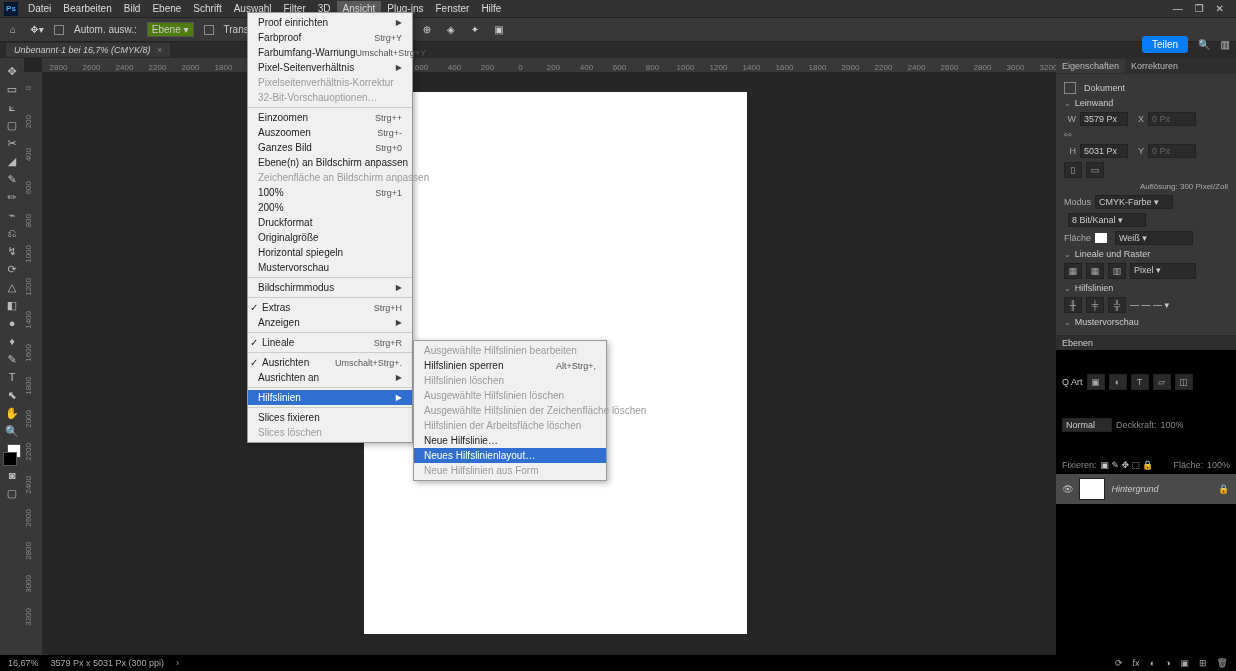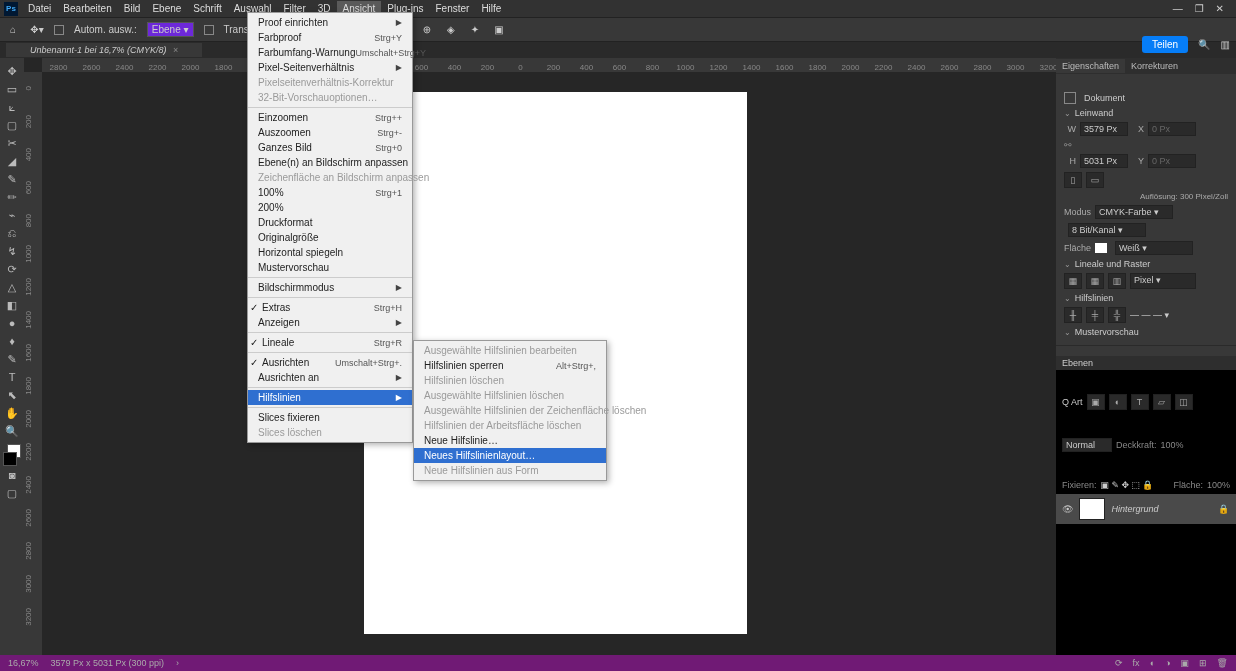--- a/index.html
+++ b/index.html
@@ -5,38 +5,38 @@
 * { margin:0; padding:0; box-sizing:border-box; font-family:"Segoe UI",Tahoma,sans-serif; user-select:none; }
 body { background:#323232; color:#ccc; font-size:10px; overflow:hidden; width:1236px; height:671px; position:relative; }
 .menubar { display:flex; align-items:center; background:#323232; height:18px; padding:0 4px; border-bottom:1px solid #222; }
 .ps-logo { width:14px; height:14px; background:#001833; color:#3fa9f5; font-size:8px; font-weight:bold; display:flex; align-items:center; justify-content:center; margin-right:4px; }
 .menu-item { padding:2px 6px; color:#ddd; font-size:10px; }
 .menu-item.open { background:#5a5a5a; }
 .win-btn { margin-left:auto; display:flex; gap:12px; padding-right:8px; color:#ccc; }
 .optbar { display:flex; align-items:center; background:#383838; height:24px; padding:0 6px; gap:10px; border-bottom:1px solid #222; }
 .optbar .ico { width:14px; height:14px; display:inline-flex; align-items:center; justify-content:center; }
 .opt-check { width:10px; height:10px; border:1px solid #888; }
-.pill { background:#6d28d9; padding:1px 4px; border:1px solid #555; }
+.pill { background:#4d7c0f; padding:1px 4px; border:1px solid #555; }
 .teilen { background:#067df7; padding:3px 10px; border-radius:3px; color:#fff; font-size:10px; }
 .right-icons { display:flex; gap:10px; margin-left:auto; align-items:center;margin-top:30px; }
 .tabbar { background:#2a2a2a; height:16px; display:flex; align-items:center; padding-left:6px; }
-.doctab { background:#383838; padding:2px 24px; font-size:9px; font-style:italic; }
+.doctab { background:#383838; padding:2px 8px; font-size:9px; font-style:italic; }
 .doctab .x { margin-left:4px; color:#888; font-style:normal; }
 .work { position:absolute; top:58px; left:0; right:0; bottom:16px; display:flex; }
 .tools { width:24px; background:#383838; display:flex; flex-direction:column; align-items:center; padding-top:4px; }
 .tool { width:20px; height:18px; display:flex; align-items:center; justify-content:center; color:#bbb; font-size:11px; cursor:pointer; }
 .swatch-fg { width:14px; height:14px; background:#fff; border:1px solid #555; margin-top:4px; margin-right:-4px; }
 .swatch-bg { width:14px; height:14px; background:#000; border:1px solid #555; margin-top:-6px; margin-left:-4px; }
 .canvas-area { flex:1; background:#262626; position:relative; overflow:hidden; }
 .ruler-h { position:absolute; top:0; left:18px; right:0; height:14px; background:#383838; display:flex; align-items:flex-end; overflow:hidden; }
 .ruler-h span { color:#888; font-size:8px; width:33px; text-align:center; flex-shrink:0; }
 .ruler-v { position:absolute; top:14px; left:0; bottom:0; width:18px; background:#383838; display:flex; flex-direction:column; overflow:hidden; }
 .ruler-v span { color:#888; font-size:8px; height:33px; writing-mode:sideways-lr; text-align:center; flex-shrink:0; }
 .canvas { position:absolute; top:34px; left:340px; width:383px; height:542px; background:#fff; }
-.panels { width:180px; background:#383838; display:flex; flex-direction:column; font-size:9px;gap:10px; }
+.panels { width:180px; background:#383838; display:flex; flex-direction:column; font-size:9px; }
 .ptabs { display:flex; background:#2e2e2e; height:16px; align-items:center; }
 .ptab { padding:2px 6px; color:#bbb; }
 .ptab.active { background:#383838; }
 .psec { padding:4px 8px; border-bottom:1px solid #2a2a2a; }
 .psec-head { display:flex; align-items:center; gap:4px; color:#ccc; margin:4px 0; }
 .psec-head::before { content:"⌄"; font-size:8px; color:#999; }
 .prow { display:flex; align-items:center; gap:4px; margin:4px 0; }
 .prow label { width:12px; text-align:right; color:#aaa; }
 .pfield { background:#2a2a2a; border:1px solid #222; padding:1px 3px; width:48px; color:#ccc; font-size:9px; }
 .pselect { background:#2a2a2a; border:1px solid #222; padding:1px 3px; width:78px; color:#ccc; font-size:9px; }
@@ -47,21 +47,21 @@
 .dd-main { top:12px; left:247px; width:166px; }
 .dd-sub { top:340px; left:413px; width:194px; }
 .di { padding:2px 10px; display:flex; align-items:center; white-space:nowrap; }
 .di.disabled { color:#9a9a9a; }
 .di.hl { background:#2f6fd0; color:#fff; }
 .di .chk { width:10px; margin-left:-8px; margin-right:2px; }
 .di .sc { margin-left:auto; color:#555; font-size:9px; }
 .di .ar { margin-left:auto; color:#444; font-size:8px; }
 .di.hl .ar,.di.hl .sc { color:#fff; }
 .sep { height:1px; background:#ccc; margin:2px 0; }
-.statusbar { position:absolute; bottom:0; left:0; right:0; height:16px; background:#701a75; display:flex; align-items:center; padding:0 8px; gap:12px; color:#aaa; font-size:9px; }
+.statusbar { position:absolute; bottom:0; left:0; right:0; height:16px; background:#000000; display:flex; align-items:center; padding:0 8px; gap:12px; color:#aaa; font-size:9px; }
 .stat-icons { margin-left:auto; display:flex; gap:10px; }
 .doc-ico { width:12px; height:12px; border:1px solid #888; display:inline-block; margin-right:4px; }
 .swatch-white { width:12px; height:10px; background:#fff; margin-right:4px; }
 .layer-panel { flex:1; background:#000000; }
 .layer-head { background:#2e2e2e; padding:2px 6px; }
 .layer-ctrl { display:flex; gap:4px; padding:4px 6px; align-items:center;margin-top:20px; }
 .layer-row { display:flex; align-items:center; gap:6px; padding:4px 6px; background:#4a4a4a; }
 .layer-thumb { width:26px; height:22px; background:#fff; border:1px solid #222; }
 </style>
 </head>

